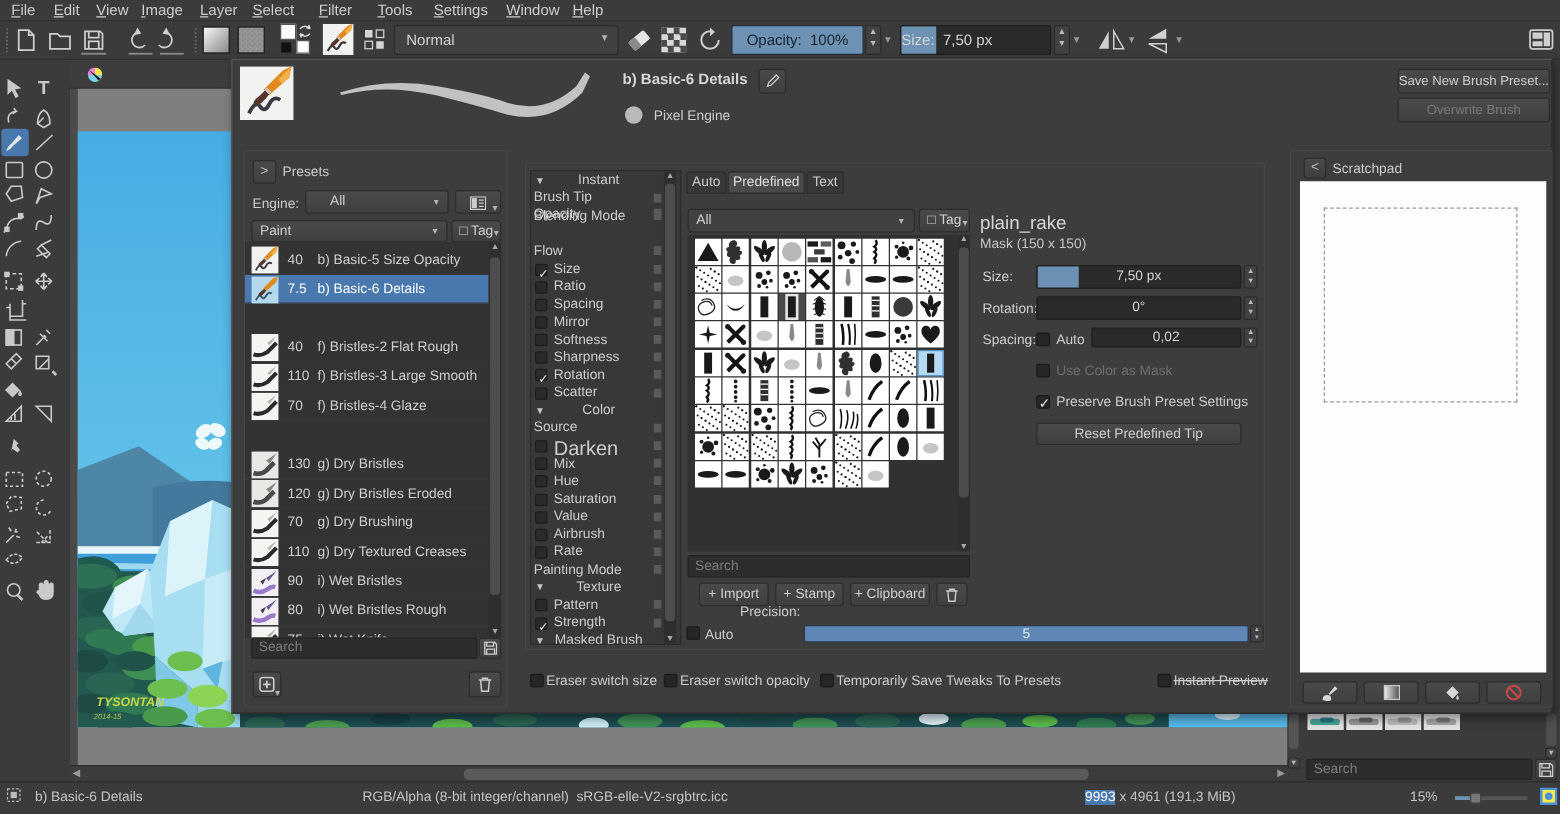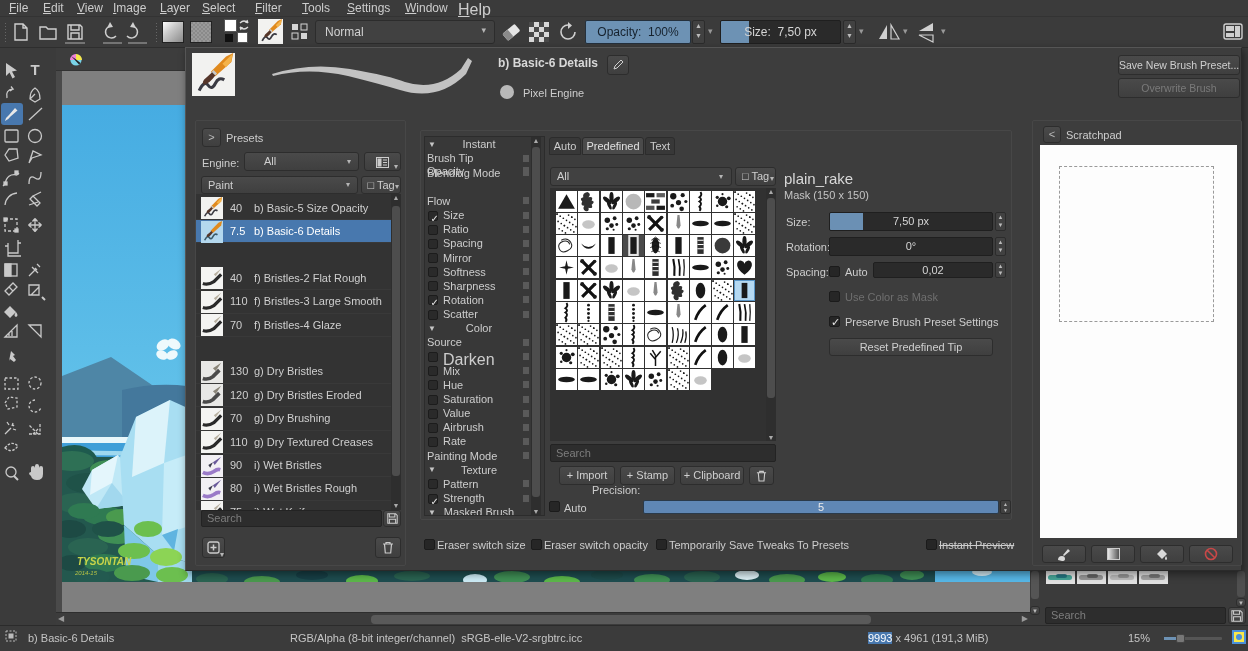--- a/index.html
+++ b/index.html
@@ -47,21 +47,21 @@
 <div class="a txt" style="left:9px;top:1px;font-size:12px;color:#cdcdcd"><span style="text-decoration:underline">F</span>ile</div>
 <div class="a txt" style="left:43px;top:1px;font-size:12px;color:#cdcdcd"><span style="text-decoration:underline">E</span>dit</div>
 <div class="a txt" style="left:77px;top:1px;font-size:12px;color:#cdcdcd"><span style="text-decoration:underline">V</span>iew</div>
 <div class="a txt" style="left:113px;top:1px;font-size:12px;color:#cdcdcd"><span style="text-decoration:underline">I</span>mage</div>
 <div class="a txt" style="left:160px;top:1px;font-size:12px;color:#cdcdcd"><span style="text-decoration:underline">L</span>ayer</div>
 <div class="a txt" style="left:202px;top:1px;font-size:12px;color:#cdcdcd"><span style="text-decoration:underline">S</span>elect</div>
 <div class="a txt" style="left:255px;top:1px;font-size:12px;color:#cdcdcd"><span style="text-decoration:underline">F</span>ilter</div>
 <div class="a txt" style="left:302px;top:1px;font-size:12px;color:#cdcdcd"><span style="text-decoration:underline">T</span>ools</div>
 <div class="a txt" style="left:347px;top:1px;font-size:12px;color:#cdcdcd"><span style="text-decoration:underline">S</span>ettings</div>
 <div class="a txt" style="left:405px;top:1px;font-size:12px;color:#cdcdcd"><span style="text-decoration:underline">W</span>indow</div>
-<div class="a txt" style="left:458px;top:1px;font-size:16px;color:#cdcdcd"><span style="text-decoration:underline">H</span>elp</div>
+<div class="a txt" style="left:458px;top:1px;font-size:12px;color:#cdcdcd"><span style="text-decoration:underline">H</span>elp</div>
 <div class="a" style="left:0;top:18px;width:1248px;height:30px;background:#3b3b3b;border-bottom:1px solid #2e2e2e"></div>
 <div class="a" style="left:4px;top:22px;width:3px;height:20px;background-image:radial-gradient(#666 1px,transparent 1px);background-size:3px 3px"></div>
 <div class="a" style="left:155px;top:22px;width:3px;height:20px;background-image:radial-gradient(#666 1px,transparent 1px);background-size:3px 3px"></div>
 <svg class="a" style="left:0;top:16px" width="600" height="32" viewBox="0 0 600 32">
 <g stroke="#cfcfcf" stroke-width="1.4" fill="none">
  <path d="M15 8 h8 l4 4 v12 h-12 z M23 8 v4 h4"></path>
  <path d="M40 11 h6 l2 2 h8 v10 h-16 z"></path>
  <path d="M68 9 h12 l2 2 v12 h-14 z M71 9 v5 h8 v-5 M71 23 v-6 h8 v6"></path>
  <path d="M112 10 a6 6 0 1 0 4 10"></path>
       <path d="M110 6 l3 5 l-6 1 z" fill="#cfcfcf" stroke="none"></path>
@@ -104,21 +104,21 @@
 <div class="a" style="left:529px;top:22px;width:20px;height:20px;background:repeating-conic-gradient(#d8d8d8 0% 25%, #4a4a4a 0% 50%) 0 0/10px 10px"></div>
 <svg class="a" style="left:556px;top:20px" width="24" height="24" viewBox="0 0 24 24">
     <path d="M12 5 a7 7 0 1 0 7 7" stroke="#cfcfcf" stroke-width="1.6" fill="none"></path>
     <path d="M12 2 l4 3.5 l-4 3.5 z" fill="#cfcfcf"></path>
   </svg>
 <div class="a" style="left:585px;top:20px;width:106px;height:24px;background:#6d92b4;border:1px solid #24303c;border-radius:2px;text-align:center;line-height:22px;color:#16222e;font-size:12px">Opacity: &nbsp;100%</div>
 <div class="a" style="left:692px;top:20px;width:13px;height:24px;background:#414141;border:1px solid #2c2c2c;border-radius:2px;font-size:7px;color:#bbb;text-align:center;line-height:10px">▲<br>▼</div>
 <span class="a" style="left:708px;top:26px;color:#999;font-size:9px">▾</span>
 <div class="a" style="left:720px;top:20px;width:121px;height:24px;background:#2a2a2a;border:1px solid #1f1f1f;border-radius:2px;overflow:hidden">
     <div style="position:absolute;left:0;top:0;width:28px;height:24px;background:#6d92b4"></div>
-    <div class="a" style="width:100%;text-align:center;line-height:22px;color:#d5d5d5;font-size:12px">Size: &nbsp;7,50 px</div>
+    <div class="a" style="width:100%;text-align:left;line-height:22px;color:#d5d5d5;font-size:12px">Size: &nbsp;7,50 px</div>
   </div>
 <div class="a" style="left:843px;top:20px;width:13px;height:24px;background:#414141;border:1px solid #2c2c2c;border-radius:2px;font-size:7px;color:#bbb;text-align:center;line-height:10px">▲<br>▼</div>
 <span class="a" style="left:859px;top:26px;color:#999;font-size:9px">▾</span>
 <svg class="a" style="left:877px;top:21px" width="24" height="22" viewBox="0 0 24 22">
 <path d="M10 4 L10 18 L2 18 Z" fill="#d0d0d0"></path>
     <path d="M14 4 L14 18 L22 18 Z" fill="none" stroke="#d0d0d0" stroke-width="1.2"></path>
   </svg>
 <span class="a" style="left:903px;top:26px;color:#999;font-size:9px">▾</span>
 <svg class="a" style="left:915px;top:21px" width="24" height="22" viewBox="0 0 24 22">
 <path d="M4 10 L18 10 L18 2 Z" fill="#d0d0d0"></path>

